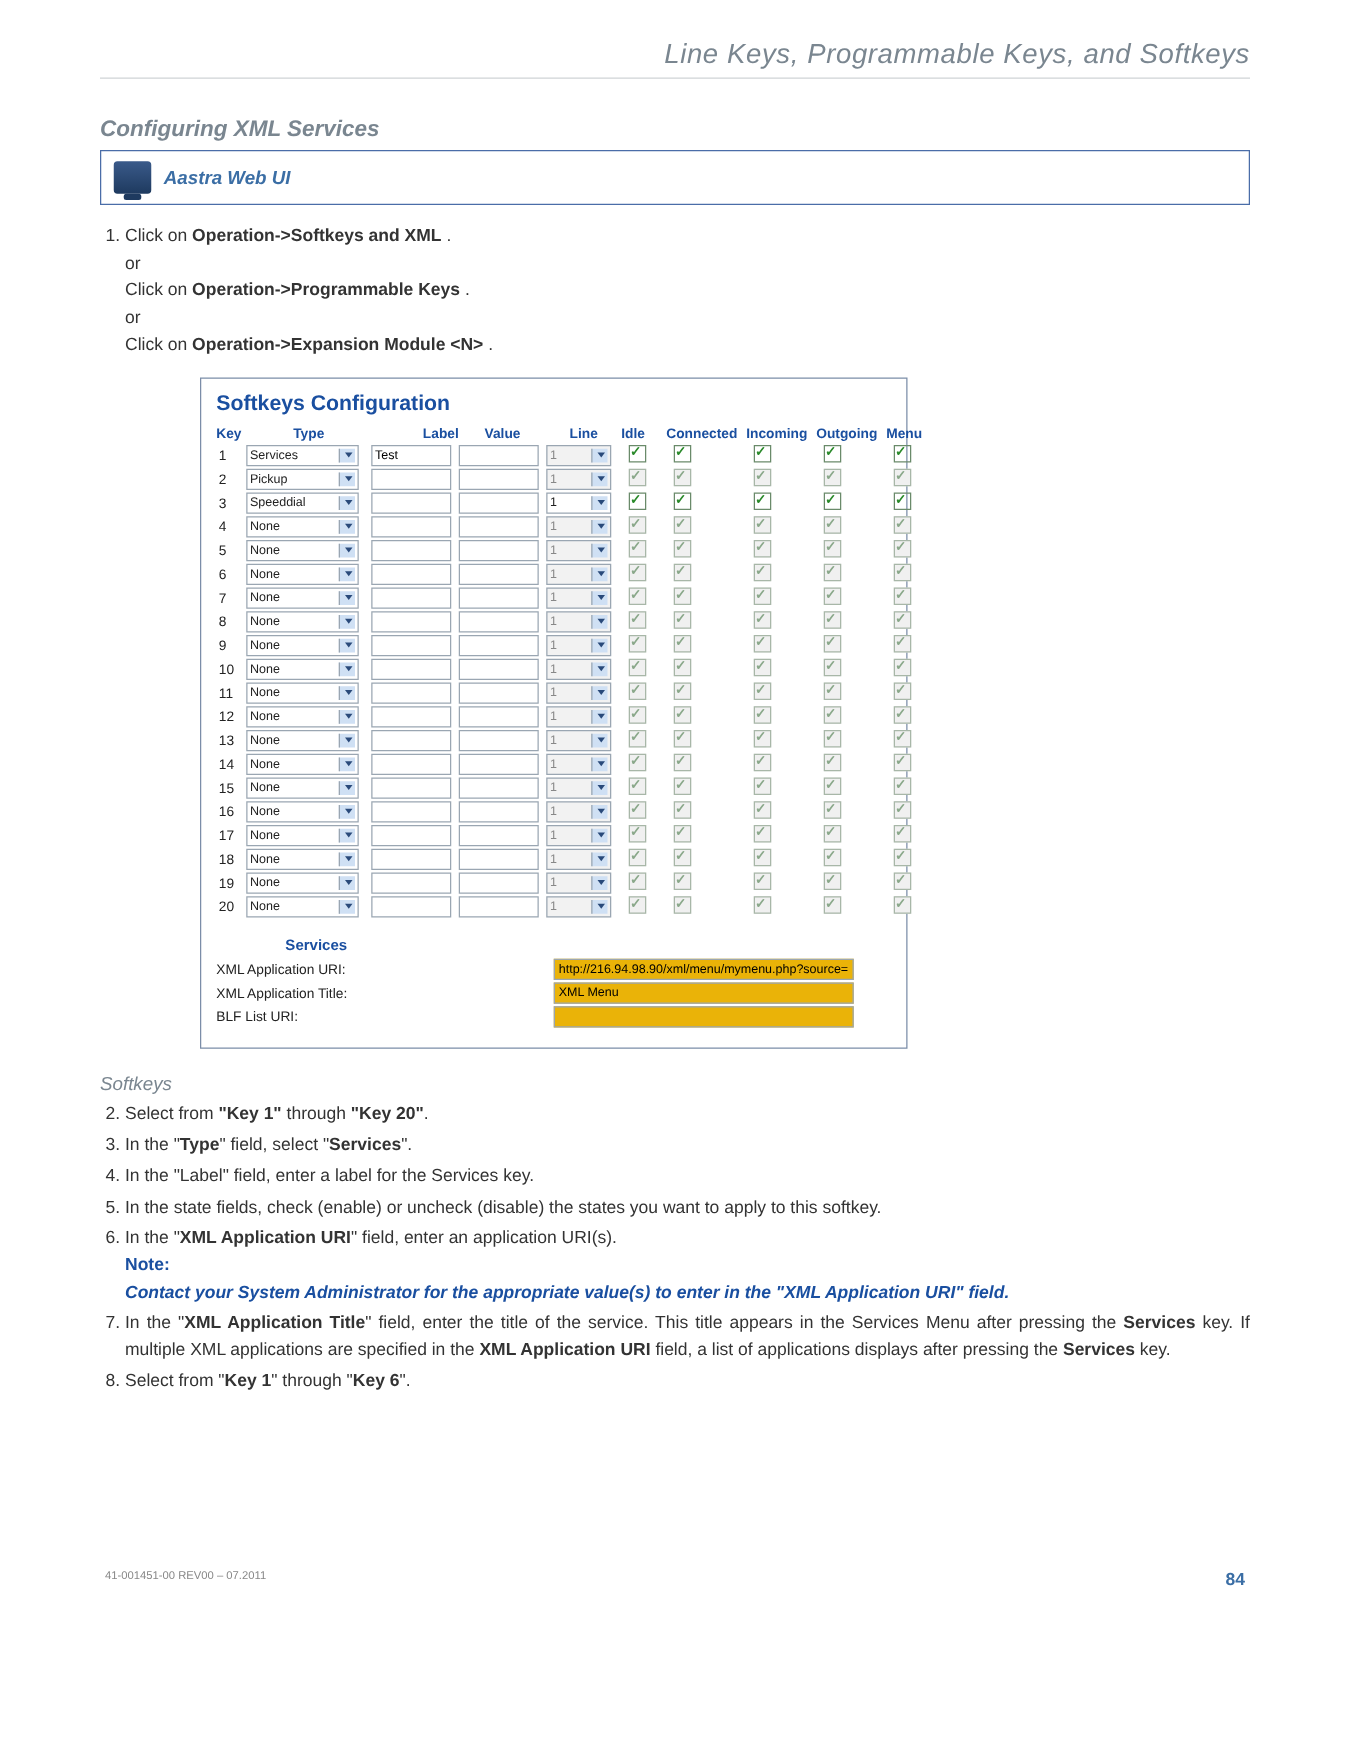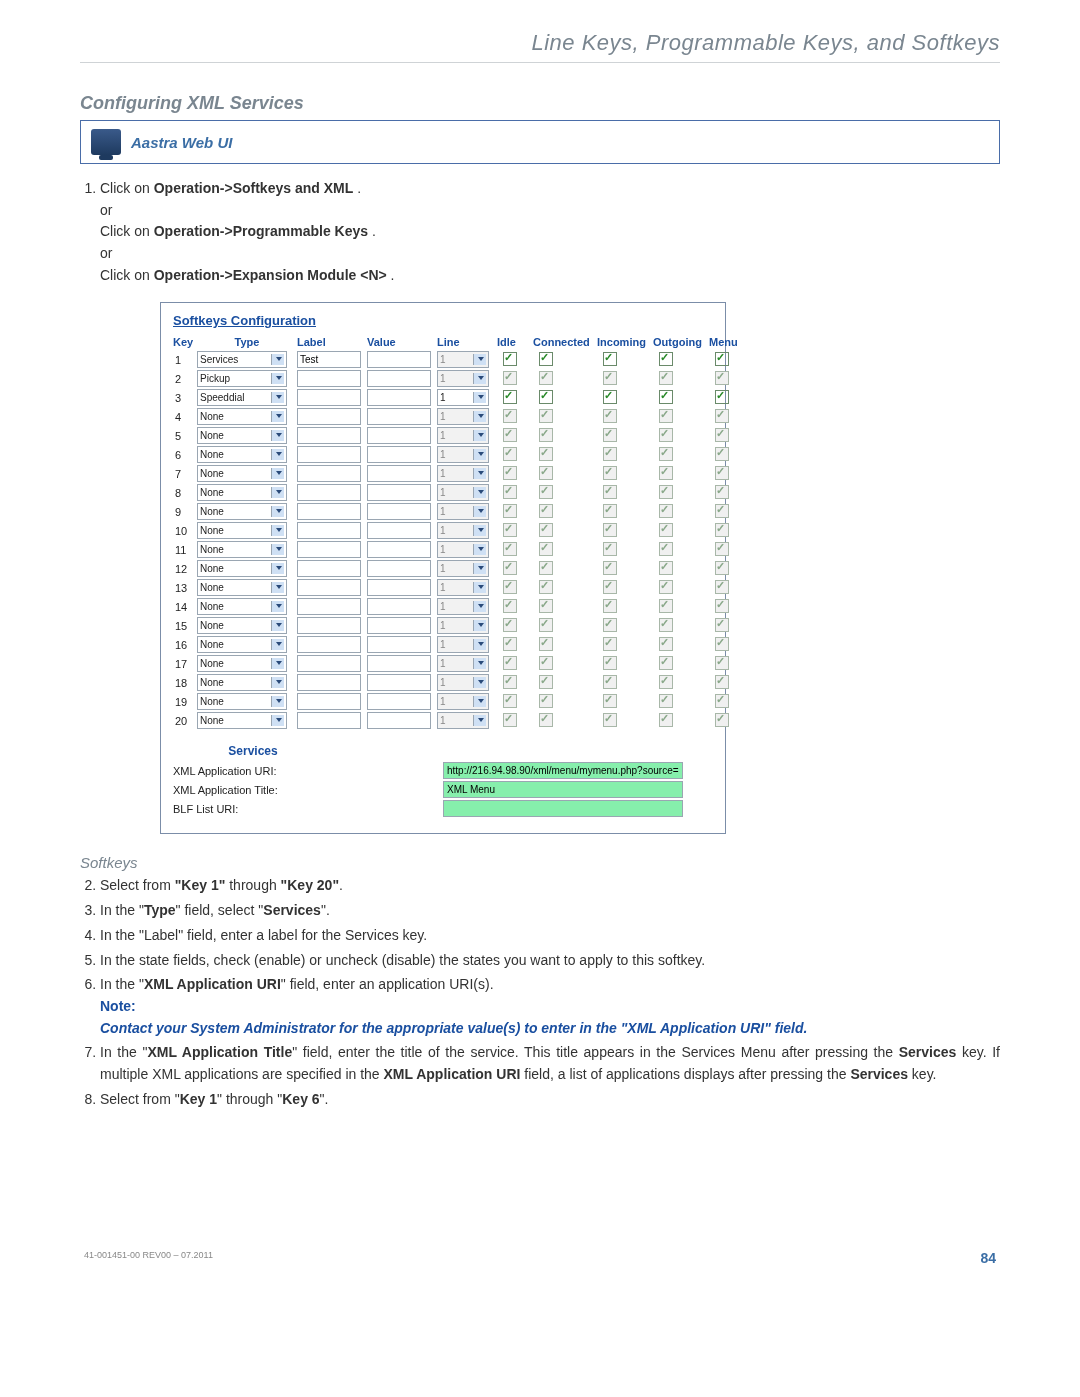--- a/index.html
+++ b/index.html
@@ -94,23 +94,22 @@
     padding: 10px 12px 14px 12px;
     width: 540px;
     font-family: Arial, sans-serif;
     font-size: 11px;
     color: #222;
     background: #fff;
   }
   .config-title {
     color: #1a4fa0;
     font-weight: 700;
-    font-size: 13px;
+    font-size: 17px;
     margin-bottom: 8px;
-    text-decoration: underline;
   }
   .hdr-row {
     display: grid;
     grid-template-columns: 24px 100px 70px 70px 60px 36px 64px 56px 56px 34px;
     gap: 0;
     color: #1a4fa0;
     font-weight: 700;
     font-size: 11px;
     align-items: end;
     padding-bottom: 2px;
@@ -193,21 +192,21 @@
     align-items: center;
     margin-bottom: 2px;
   }
   .svc-inp {
     border: 1px solid #9aa6b2;
     height: 17px;
     font-size: 10px;
     padding: 0 3px;
     box-sizing: border-box;
     width: 240px;
-    background:#86efac;
+    background:#eab308;
   }
 
   .footer {
     display: flex;
     justify-content: space-between;
     font-size: 9px;
     color: #888;
     margin-top: 140px;
     padding: 0 4px;
   }
@@ -244,23 +243,23 @@
       <span class="proc-inline">.</span>
     </li>
   </ol>
 
   <div class="config-shot">
     <div class="config-title">Softkeys Configuration</div>
 
     <div class="hdr-row">
       <div>Key</div>
       <div style="text-align:center">Type</div>
-      <div style="text-align:left">Label</div>
-      <div style="">Value</div>
-      <div style="">Line</div>
+      <div style="text-align:right">Label</div>
+      <div style="text-align:center">Value</div>
+      <div style="text-align:center">Line</div>
       <div>Idle</div>
       <div>Connected</div>
       <div>Incoming</div>
       <div>Outgoing</div>
       <div>Menu</div>
     </div>
 
     <div id="rows-host">
         <div class="krow">
           <div class="keynum">1</div>

